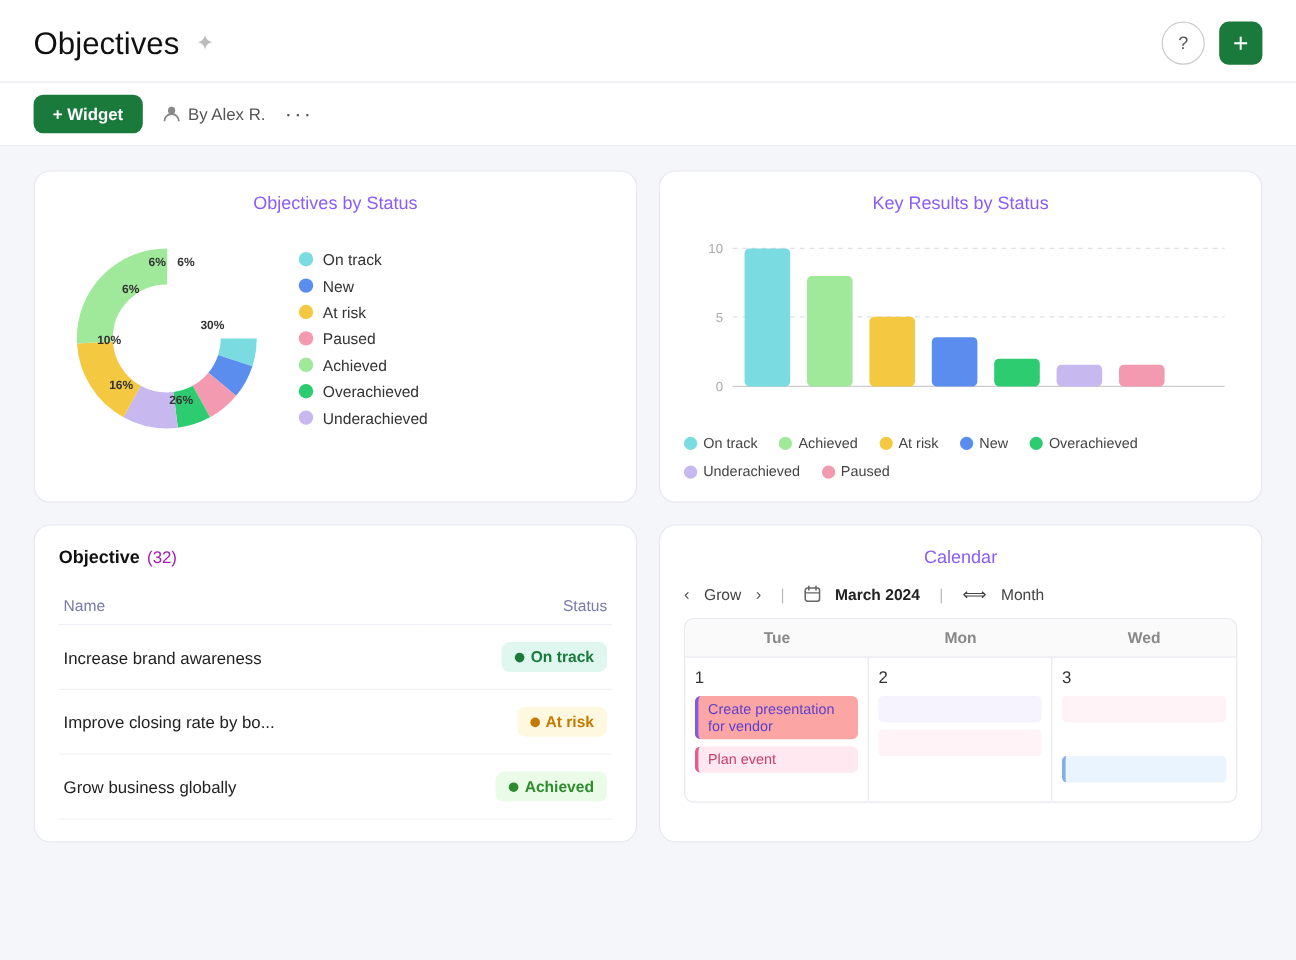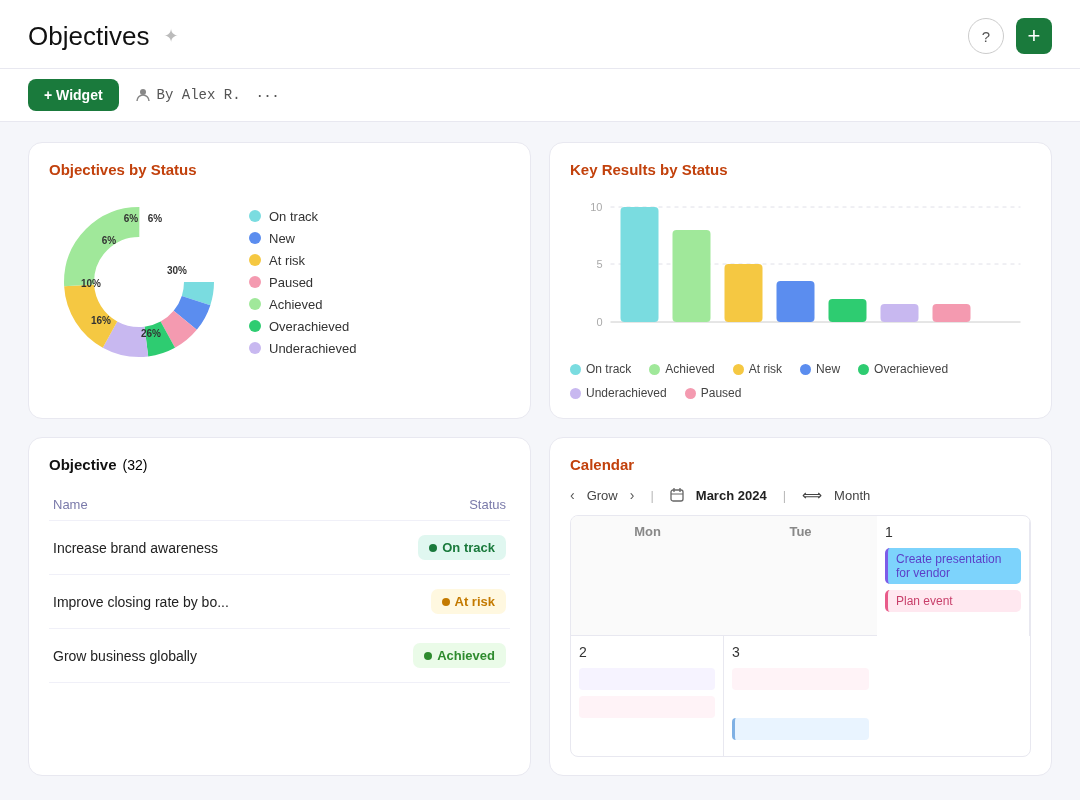--- a/index.html
+++ b/index.html
@@ -41,21 +41,20 @@
       display: flex;
       align-items: center;
       gap: 6px;
     }
     .by-author {
       display: flex;
       gap: 6px;
       font-size: 14px;
       color: #555;
       cursor: pointer;
-      font-family: Liberation Mono, monospace;
     }
     .more-btn {
       background: none;
       border: none;
       font-size: 18px;
       color: #555;
       cursor: pointer;
       letter-spacing: 2px;
     }
     .header-right { display: flex; align-items: center; gap: 12px; }
@@ -87,23 +86,24 @@
       gap: 18px;
     }
     .card {
       background: #fff;
       border-radius: 14px;
       border: 1px solid #e8e8f0;
       padding: 18px 20px;
     }
     .card-title {
       font-size: 15px;
-      font-weight: 700;
-      color: #c2410c;
+      font-weight: 400;
+      color: #8b5cf6;
       margin-bottom: 14px;
+      text-align: center;
     }
     
     .donut-section { display: flex; align-items: center; gap: 20px; }
     .donut-wrapper { position: relative; width: 180px; height: 180px; flex-shrink: 0; }
     .donut-wrapper svg { width: 180px; height: 180px; }
     .legend { display: flex; flex-direction: column; gap: 7px; }
     .legend-item { display: flex; align-items: center; gap: 8px; font-size: 13px; color: #333; }
     .legend-dot { width: 12px; height: 12px; border-radius: 50%; flex-shrink: 0; }
     
     .bar-chart-area { position: relative; width: 100%; height: 160px; }
@@ -163,21 +163,21 @@
     .cal-day:last-child { border-right: none; }
     .cal-day-num { font-size: 14px; color: #333; font-weight: 500; margin-bottom: 8px; }
     .cal-event {
       border-radius: 5px;
       padding: 4px 8px;
       font-size: 12px;
       font-weight: 500;
       margin-bottom: 6px;
       position: relative;
     }
-    .cal-event-purple { background: #7dd3fc; color: #5b3fc8; border-left: 3px solid #7c5ce8; }
+    .cal-event-purple { background: #fca5a5; color: #5b3fc8; border-left: 3px solid #7c5ce8; }
     .cal-event-pink { background: #ffe8f0; color: #c83f6a; border-left: 3px solid #e85c8a; }
   </style>
 </head>
 <body>
 
 <div class="top-header">
   <div class="top-header-left">
     <span class="page-title">Objectives</span>
     <span class="star-icon">✦</span>
   </div>
@@ -319,21 +319,21 @@
       <div class="bar-legend-item">
         <div class="bar-legend-dot" style="background:#f49ab0"></div>
         <span>Paused</span>
       </div>
     </div>
   </div>
 
   <div class="card">
     <div style="display:flex; align-items:baseline; gap:6px; margin-bottom:4px;">
       <span class="obj-title">Objective</span>
-      <span style="color:#000000; font-size:14px;">(<span>32</span>)</span>
+      <span style="color:#a21caf; font-size:14px;">(<span>32</span>)</span>
     </div>
     <table class="obj-table">
       <thead>
         <tr>
           <th>Name</th>
           <th style="text-align:right;">Status</th>
         </tr>
       </thead>
       <tbody>
         <tr>
@@ -379,22 +379,23 @@
           <line x1="4" y1="0" x2="4" y2="4" stroke="#666" stroke-width="1.3"></line>
           <line x1="10" y1="0" x2="10" y2="4" stroke="#666" stroke-width="1.3"></line>
           <line x1="1" y1="6" x2="13" y2="6" stroke="#666" stroke-width="1"></line>
         </svg>
       <span class="cal-date">March 2024</span>
       <span style="color:#bbb; margin: 0 4px;">|</span>
       <span style="font-size:14px;">⟺</span>
       <span style="cursor:pointer; font-weight:500;">Month</span>
     </div>
     <div class="cal-grid">
+      <div class="cal-col-header">Tue</div>
       <div class="cal-col-header">Mon</div>
-      <div class="cal-col-header">Tue</div>
+      <div class="cal-col-header">Wed</div>
       <div class="cal-day">
         <div class="cal-day-num">1</div>
         <div class="cal-event cal-event-purple">Create presentation for vendor</div>
         <div class="cal-event cal-event-pink">Plan event</div>
       </div>
       <div class="cal-day">
         <div class="cal-day-num">2</div>
         <div style="background:#ede8ff; height:22px; border-radius:4px; margin-bottom:6px; opacity:0.5;"></div>
         <div style="background:#ffe8f0; height:22px; border-radius:4px; opacity:0.5;"></div>
       </div>

